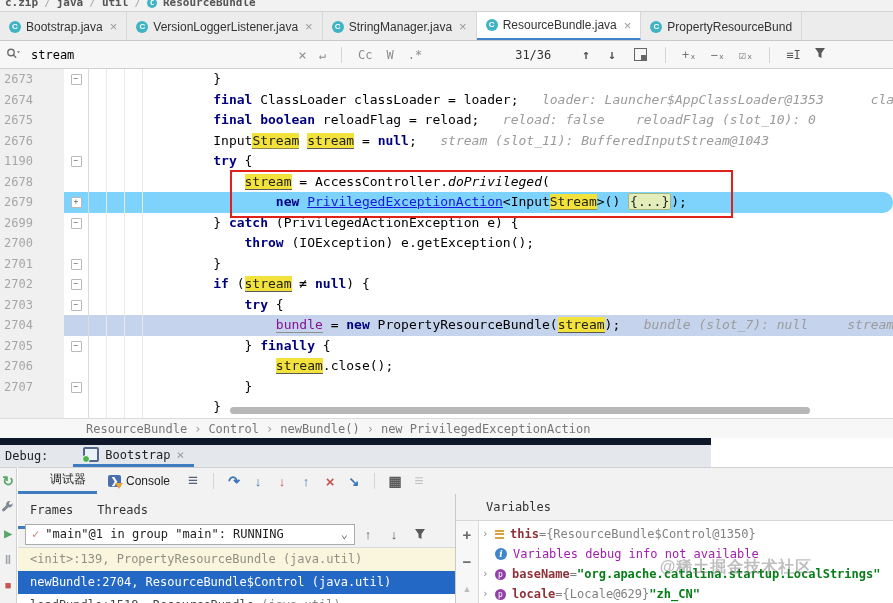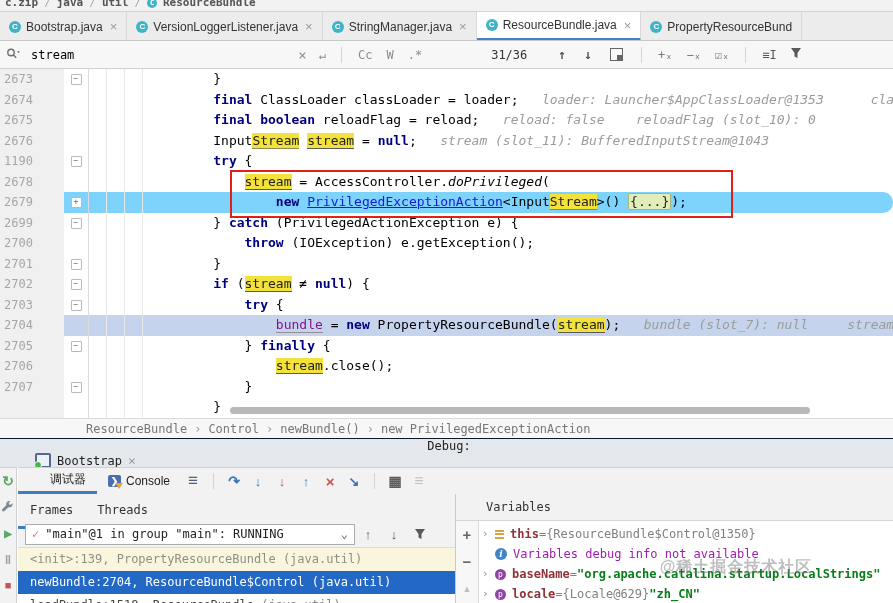--- a/index.html
+++ b/index.html
@@ -1,18 +1,18 @@
 <!DOCTYPE html>
 <html><head>
 <meta charset="utf-8">
 <style>
   html,body{margin:0;padding:0;background:#ddd;}
   #app{position:relative;width:893px;height:603px;background:#fff;overflow:hidden;
        font-family:"Liberation Sans",sans-serif;font-size:12px;color:#222;}
-  .mono{font-family:"DejaVu Sans Mono",monospace;}
+  .mono{font-family:"DejaVu Sans Mono",monospace;margin-left:24px;}
   .abs{position:absolute;}
 
   
   #pathbar{left:0;top:0;width:893px;height:12px;background:#F2F2F2;border-bottom:1px solid #D4D4D4;
            overflow:hidden;display:flex;align-items:flex-start;padding-left:5px;box-sizing:border-box;}
   #pathbar .inner{display:flex;gap:6px;margin-top:-4px;font-family:"DejaVu Sans Mono",monospace;
                   font-size:11px;color:#555;font-weight:bold;align-items:center;}
   #pathbar .sep{color:#AAA;font-weight:normal;}
   .cls-ico{display:inline-block;width:12px;height:12px;border-radius:50%;background:#40B4C4;color:#fff;
            font-size:8px;line-height:12px;text-align:center;font-weight:bold;flex:none;}
@@ -61,23 +61,23 @@
   #redbox{position:absolute;left:230px;top:101px;width:499px;height:44px;border:2px solid #E1201A;z-index:5;}
   #hscroll{position:absolute;left:230px;bottom:4px;width:580px;height:7px;background:#ABABAB;border-radius:4px;opacity:.85;z-index:6;}
 
   
   #crumbs{left:0;top:418px;width:893px;height:20px;background:#F7F7F7;border-top:1px solid #DBDBDB;
           display:flex;align-items:center;padding-left:86px;box-sizing:border-box;gap:7px;
           font-family:"DejaVu Sans Mono",monospace;font-size:12px;color:#777;}
   #crumbs .sep{color:#999;}
 
   
-  #debugtabs{left:0;top:438px;width:893px;height:29px;background:#E4E8EC;border-top:1px solid #0f172a;
+  #debugtabs{left:0;top:438px;width:711px;height:29px;background:#E4E8EC;border-top:7px solid #0f172a;
              display:flex;align-items:stretch;box-sizing:border-box;
-             font-family:"DejaVu Sans Mono",monospace;font-size:12px;flex-direction:column;}
+             font-family:"DejaVu Sans Mono",monospace;font-size:12px;}
   #debugtabs .dlabel{align-self:center;margin-left:5px;color:#222;}
   .sess-tab{display:flex;align-items:center;gap:6px;margin-left:25px;padding:0 10px;
             border-bottom:3px solid #3E7BC0;color:#222;}
   .boot-ico{position:relative;width:12px;height:11px;border:2px solid #53678D;border-radius:2px;background:#EAF1F8;}
   .boot-ico::before{content:"";position:absolute;left:-3px;bottom:-3px;width:6px;height:6px;border-radius:50%;
                     background:#4DB24D;border:1px solid #fff;}
   .sess-tab .close{color:#9A9A9A;font-size:13px;}
 
   
   #dtoolbar{left:18px;top:467px;width:875px;height:27px;background:#F2F2F2;border-top:1px solid #D0D0D0;

